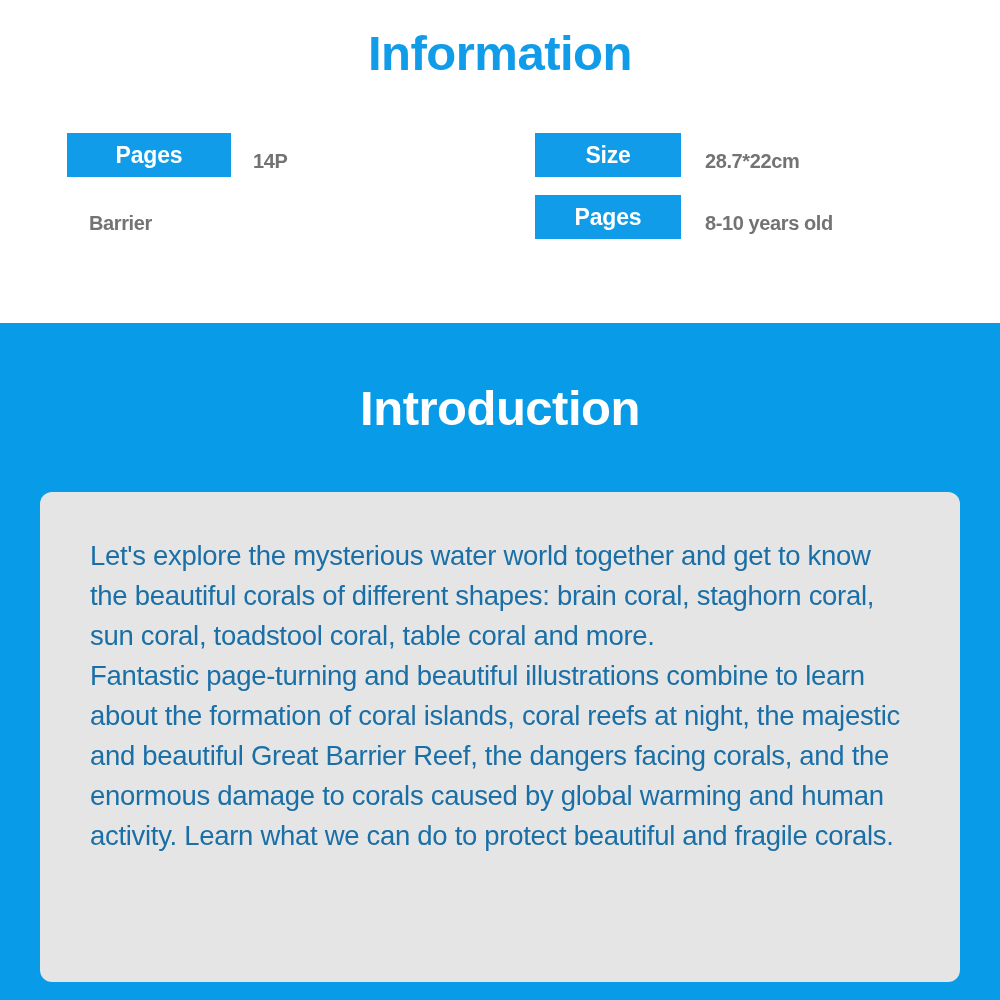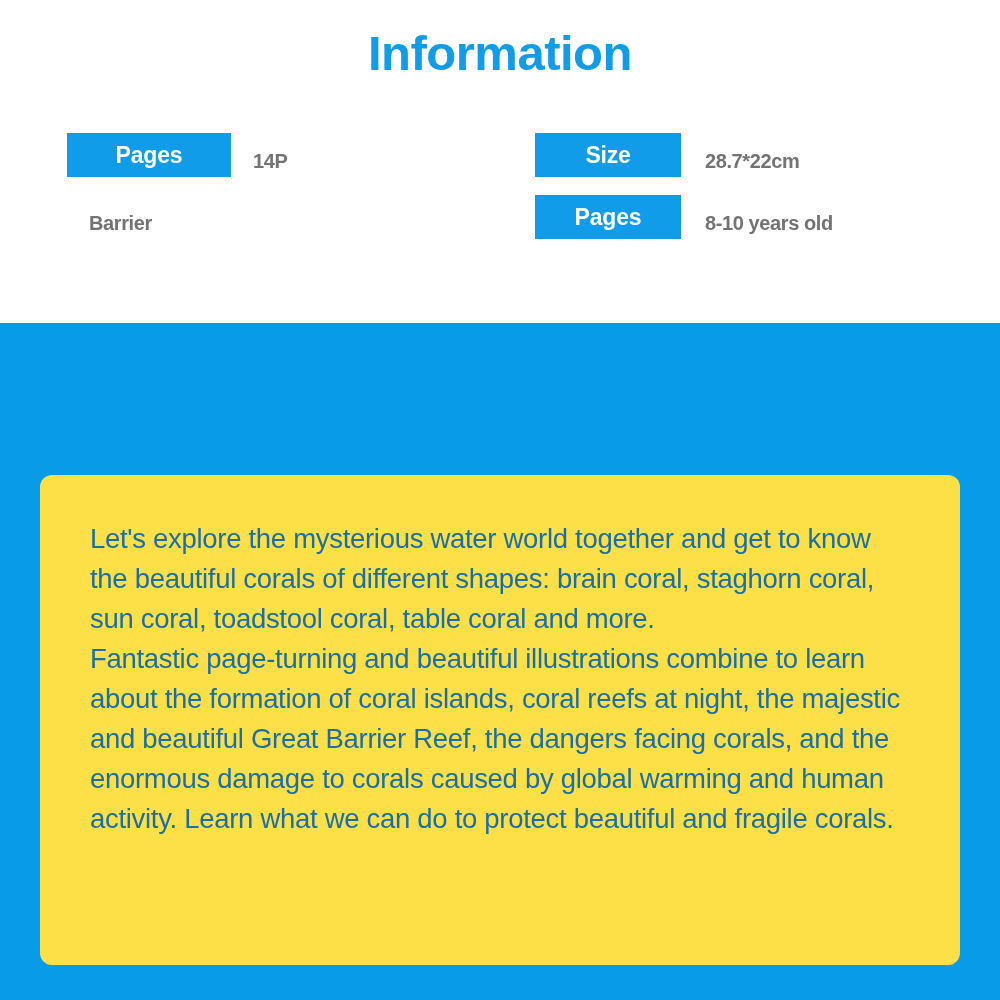--- a/index.html
+++ b/index.html
@@ -108,24 +108,24 @@
     font-size: 49px;
     font-weight: bold;
     letter-spacing: -0.5px;
     color: #ffffff;
     line-height: 1.2;
   }
 
   .intro-card {
     position: absolute;
     left: 40px;
-    top: 152px;
+    top: 169px;
     width: 920px;
     height: 490px;
-    background: #fde047;
+    background: #e5e5e5;
     border-radius: 12px;
     box-sizing: border-box;
     padding: 44px 50px 0 50px;
   }
 
   .intro-para {
     color: #1A6FA6;
     font-size: 27.5px;
     line-height: 40px;
     letter-spacing: -0.3px;
@@ -168,19 +168,20 @@
         <div class="spec-value">8-10 years old</div>
       </div>
 
     </div>
 
   </div>
 </div>
 
 <div class="intro-section">
 
+  <div class="intro-title">Introduction</div>
 
   <div class="intro-card">
     <p class="intro-para">Let's explore the mysterious water world together and get to know the beautiful corals of different shapes: brain coral, staghorn coral, sun coral, toadstool coral, table coral and more.
 Fantastic page-turning and beautiful illustrations combine to learn about the formation of coral islands, coral reefs at night, the majestic and beautiful Great Barrier Reef, the dangers facing corals, and the enormous damage to corals caused by global warming and human activity. Learn what we can do to protect beautiful and fragile corals.</p>
   </div>
 
 </div>
 
 </body></html>

